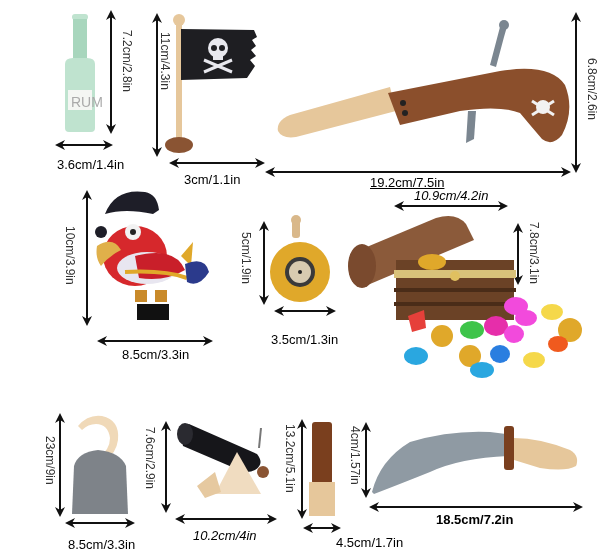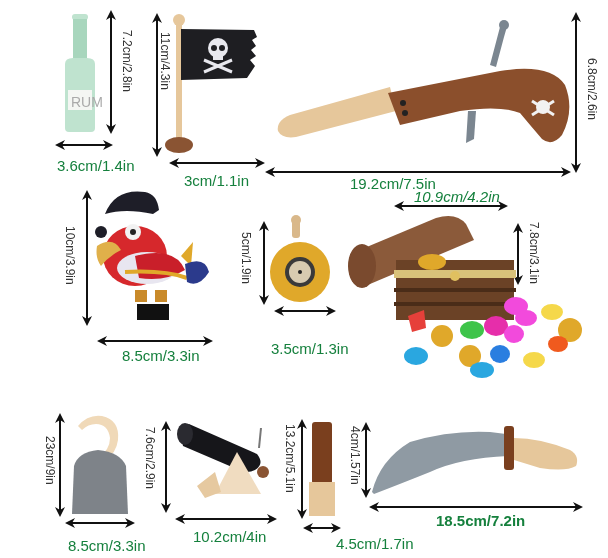--- a/index.html
+++ b/index.html
@@ -1,18 +1,18 @@
 <!DOCTYPE html>
 <html><head>
 <meta charset="utf-8">
 <style>
   html,body{margin:0;padding:0;background:#fff;}
   body{width:608px;height:558px;position:relative;overflow:hidden;font-family:"Liberation Sans",sans-serif;color:#222;}
   .abs{position:absolute;}
-  .lbl{position:absolute;font-size:15px;color:#15803d;white-space:nowrap;}
+  .lbl{position:absolute;font-size:13px;color:#000000;white-space:nowrap;}
   .vlbl{position:absolute;font-size:12px;color:#333;white-space:nowrap;transform-origin:left top;}
   .vlbl.cw{transform:rotate(90deg);}
   svg{position:absolute;overflow:visible;}
 </style>
 </head>
 <body>
 
 <svg width="0" height="0">
   <defs>
     <marker id="ah" markerWidth="10" markerHeight="10" refX="7" refY="5" orient="auto-start-reverse" markerUnits="userSpaceOnUse">
@@ -72,21 +72,21 @@
     <circle cx="145" cy="98" r="3" fill="#222"></circle>
     <path d="M208,96 L216,96 L214,124 L206,128 Z" fill="#7b8690"></path>
     <circle cx="283" cy="92" r="7" fill="#f2f2f2"></circle>
     <line x1="272" y1="86" x2="294" y2="100" stroke="#f2f2f2" stroke-width="3"></line>
     <line x1="294" y1="86" x2="272" y2="100" stroke="#f2f2f2" stroke-width="3"></line>
   </svg>
 </div>
 <svg style="left:268px;top:171px;" width="300" height="2">
     <line x1="0" y1="1" x2="300" y2="1" stroke="#111" stroke-width="2" marker-start="url(#ah)" marker-end="url(#ah)"></line>
   </svg>
-<span class="lbl" style="left:350px;top:175px;">19.2cm/7.5in</span>
+<span class="lbl" style="left:370px;top:175px;text-decoration:underline;">19.2cm/7.5in</span>
 <svg style="left:575px;top:15px;" width="2" height="155">
     <line x1="1" y1="0" x2="1" y2="155" stroke="#111" stroke-width="2" marker-start="url(#ah)" marker-end="url(#ah)"></line>
   </svg>
 <span class="vlbl cw" style="left:599px;top:58px;">6.8cm/2.6in</span>
 
 <svg style="left:86px;top:193px;" width="2" height="130">
     <line x1="1" y1="0" x2="1" y2="130" stroke="#111" stroke-width="2" marker-start="url(#ah)" marker-end="url(#ah)"></line>
   </svg>
 <span class="vlbl cw" style="left:77px;top:226px;">10cm/3.9in</span>
 <div class="abs" style="left:95px;top:186px;width:115px;height:145px;">
@@ -122,21 +122,21 @@
     <circle cx="26" cy="6" r="5" fill="#d9b88a"></circle>
     <circle cx="30" cy="58" r="30" fill="#e0a82a"></circle>
     <circle cx="30" cy="58" r="15" fill="#3a3a3a"></circle>
     <circle cx="30" cy="58" r="11" fill="#d8cbb0"></circle>
     <circle cx="30" cy="58" r="2" fill="#222"></circle>
   </svg>
 </div>
 <svg style="left:277px;top:310px;" width="56" height="2">
     <line x1="0" y1="1" x2="56" y2="1" stroke="#111" stroke-width="2" marker-start="url(#ah)" marker-end="url(#ah)"></line>
   </svg>
-<span class="lbl" style="left:271px;top:340px;text-align:center;">3.5cm/1.3in</span>
+<span class="lbl" style="left:271px;top:332px;text-align:center;">3.5cm/1.3in</span>
 
 <span class="lbl" style="left:414px;top:188px;font-style:italic;">10.9cm/4.2in</span>
 <svg style="left:397px;top:205px;" width="108" height="2">
     <line x1="0" y1="1" x2="108" y2="1" stroke="#111" stroke-width="2" marker-start="url(#ah)" marker-end="url(#ah)"></line>
   </svg>
 <svg style="left:517px;top:226px;" width="2" height="56">
     <line x1="1" y1="0" x2="1" y2="56" stroke="#111" stroke-width="2" marker-start="url(#ah)" marker-end="url(#ah)"></line>
   </svg>
 <span class="vlbl cw" style="left:541px;top:222px;">7.8cm/3.1in</span>
 <div class="abs" style="left:346px;top:210px;width:245px;height:170px;">
@@ -192,21 +192,21 @@
     <ellipse cx="10" cy="14" rx="8" ry="11" fill="#2a2a30"></ellipse>
     <path d="M40,74 L62,32 L86,74 Z" fill="#f0dcc0"></path>
     <path d="M22,66 L40,52 L46,72 L30,78 Z" fill="#e6c9a0"></path>
     <circle cx="88" cy="52" r="6" fill="#8a5433"></circle>
     <line x1="84" y1="28" x2="86" y2="8" stroke="#777" stroke-width="2"></line>
   </svg>
 </div>
 <svg style="left:178px;top:518px;" width="96" height="2">
     <line x1="0" y1="1" x2="96" y2="1" stroke="#111" stroke-width="2" marker-start="url(#ah)" marker-end="url(#ah)"></line>
   </svg>
-<span class="lbl" style="left:193px;top:528px;">10.2cm/4in</span>
+<span class="lbl" style="left:193px;top:528px;font-style:italic;">10.2cm/4in</span>
 
 <span class="vlbl cw" style="left:297px;top:424px;">13.2cm/5.1in</span>
 <svg style="left:301px;top:422px;" width="2" height="94">
     <line x1="1" y1="0" x2="1" y2="94" stroke="#111" stroke-width="2" marker-start="url(#ah)" marker-end="url(#ah)"></line>
   </svg>
 <div class="abs" style="left:307px;top:420px;width:30px;height:98px;">
   <svg width="30" height="98">
     <rect x="5" y="2" width="20" height="62" rx="3" fill="#7a3f1e"></rect>
     <rect x="2" y="62" width="26" height="34" fill="#e6c79b"></rect>
   </svg>

